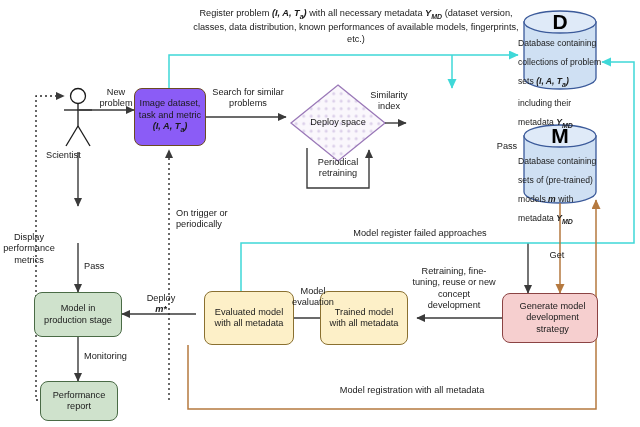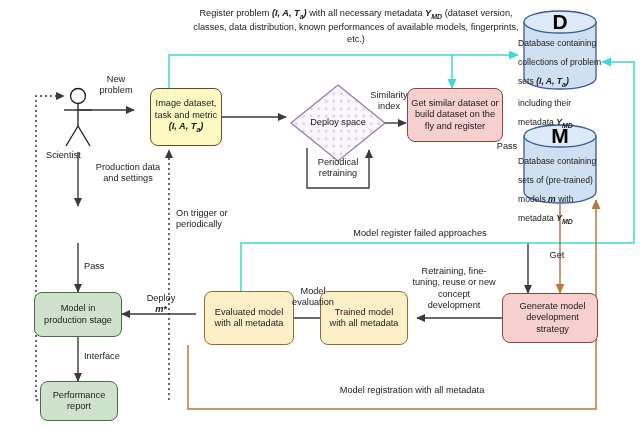--- a/index.html
+++ b/index.html
@@ -4,21 +4,21 @@
 <style>
   html,body{margin:0;padding:0;background:#ffffff;}
   #stage{position:relative;width:640px;height:427px;background:#fff;
          font-family:"Liberation Sans","DejaVu Sans",sans-serif;
          color:#1a1a1a;overflow:hidden;}
   svg.layer{position:absolute;left:0;top:0;width:640px;height:427px;}
   .node{position:absolute;box-sizing:border-box;display:flex;align-items:center;
         justify-content:center;text-align:center;border-radius:8px;
         font-size:9.2px;line-height:11.4px;padding:2px 3px;}
   .node span{display:block;width:100%;}
-  .orange{background:#fef9c3;border:1.1px solid #6b4a22;margin-left:16px;}
+  .orange{background:#8b5cf6;border:1.1px solid #6b4a22;}
   .green {background:#cfe2cc;border:1.1px solid #4a6b46;}
   .pink  {background:#f6cfcf;border:1.1px solid #8b4343;}
   .yellow{background:#fdf0c8;border:1.1px solid #8a7030;}
   .lbl{position:absolute;font-size:9.2px;line-height:11.4px;text-align:center;color:#1a1a1a;}
   .lbl.left{text-align:left;}
   .db-txt{position:absolute;font-size:8.6px;line-height:19px;color:#1a1a1a;}
   .db-letter{position:absolute;text-align:center;font-size:21px;font-weight:bold;color:#000;}
   .bi{font-style:italic;font-weight:bold;}
   sub{font-size:7px;}
 </style>
@@ -114,23 +114,20 @@
       <path d="M560,203 L560,293" marker-end="url(#ahb)"></path>
 
       <path d="M188,345 L188,409 L596,409 L596,200" marker-end="url(#ahb)"></path>
     </g>
   </svg>
 
   <div class="node orange" style="left:134px;top:88px;width:72px;height:58px;">
     <span>Image dataset,<br>task and metric<br><span class="bi">(I, A, T<sub>a</sub>)</span></span>
   </div>
 
-  <div class="node pink" style="left:407px;top:88px;width:96px;height:54px;">
-    <span>Get similar dataset or<br>build dataset on the<br>fly and register</span>
-  </div>
 
 
   <div class="node green" style="left:34px;top:292px;width:88px;height:45px;">
     <span>Model in<br>production stage</span>
   </div>
 
   <div class="node green" style="left:40px;top:381px;width:78px;height:40px;">
     <span>Performance<br>report</span>
   </div>
 
@@ -156,33 +153,34 @@
   <div class="db-letter" style="left:524px;top:124px;width:72px;">M</div>
   <div class="db-txt" style="left:518px;top:152px;width:84px;">
     Database containing<br>sets of (pre-trained)<br>models <span class="bi">m</span> with<br>metadata <span class="bi">Y<sub>MD</sub></span>
   </div>
 
   <div class="lbl" style="left:186px;top:8px;width:340px;">
     Register problem <span class="bi">(I, A, T<sub>a</sub>)</span> with all necessary metadata <span class="bi">Y<sub>MD</sub></span> (dataset version,<br>
     classes, data distribution, known performances of available models, fingerprints,<br>etc.)
   </div>
 
-  <div class="lbl" style="left:86px;top:74px;width:60px;">New<br>problem</div>
+  <div class="lbl" style="left:86px;top:87px;width:60px;">New<br>problem</div>
 
+  <div class="lbl" style="left:204px;top:87px;width:88px;">Search for similar<br>problems</div>
 
   <div class="lbl" style="left:362px;top:90px;width:54px;">Similarity<br>index</div>
 
   <div class="lbl" style="left:306px;top:157px;width:64px;">Periodical<br>retraining</div>
 
-  <div class="lbl" style="left:82px;top:162px;width:92px;">Production data<br>and settings</div>
 
   <div class="lbl left" style="left:84px;top:261px;width:34px;">Pass</div>
 
-  <div class="lbl left" style="left:84px;top:351px;width:64px;">Interface</div>
+  <div class="lbl left" style="left:84px;top:351px;width:64px;">Monitoring</div>
 
+  <div class="lbl" style="left:0px;top:232px;width:58px;">Display<br>performance<br>metrics</div>
 
   <div class="lbl left" style="left:176px;top:208px;width:70px;">On trigger or<br>periodically</div>
 
   <div class="lbl" style="left:280px;top:286px;width:66px;">Model<br>evaluation</div>
 
   <div class="lbl" style="left:132px;top:293px;width:58px;">Deploy<br><span class="bi">m*</span></div>
 
   <div class="lbl" style="left:404px;top:266px;width:100px;">Retraining, fine-<br>tuning, reuse or new<br>concept<br>development</div>
 
   <div class="lbl" style="left:490px;top:141px;width:34px;">Pass</div>

